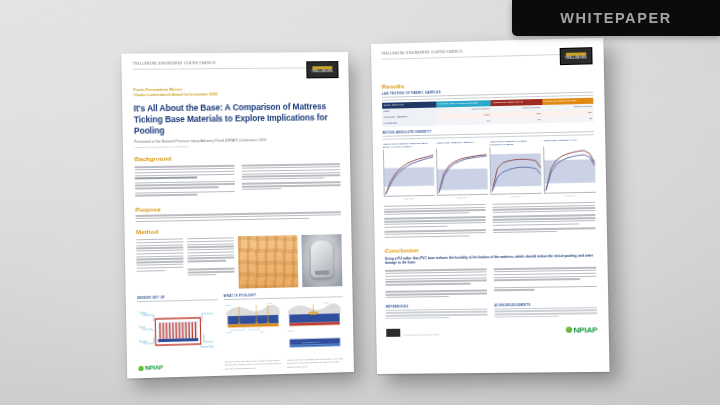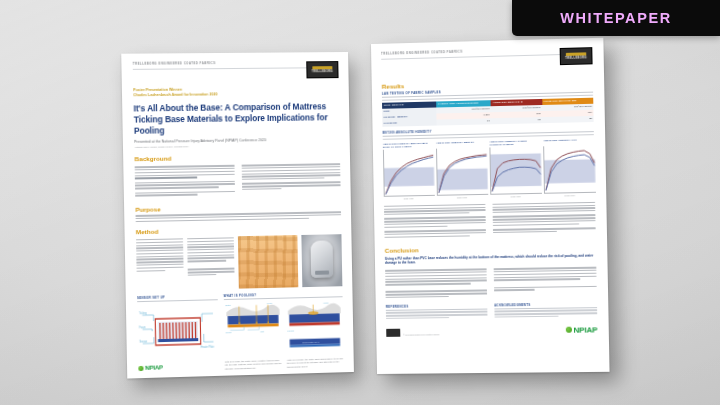--- a/index.html
+++ b/index.html
@@ -23,21 +23,21 @@
   #badge{
     position:absolute;top:0;right:0;
     width:208px;height:36px;
     background:#0b0b0b;
     border-bottom-left-radius:5px;
     display:flex;align-items:center;justify-content:center;
     box-shadow:0 2px 6px rgba(0,0,0,.30);
     z-index:40;
   }
   #badge span{
-    color:#f0abfc;font-size:14.5px;font-weight:bold;letter-spacing:1.6px;
+    color:#a3a3a3;font-size:14.5px;font-weight:bold;letter-spacing:1.6px;
   }
   
   .page{
     position:absolute;
     background:#fff;
     box-sizing:border-box;
     z-index:10;
     overflow:hidden;
   }
   #page-left{

